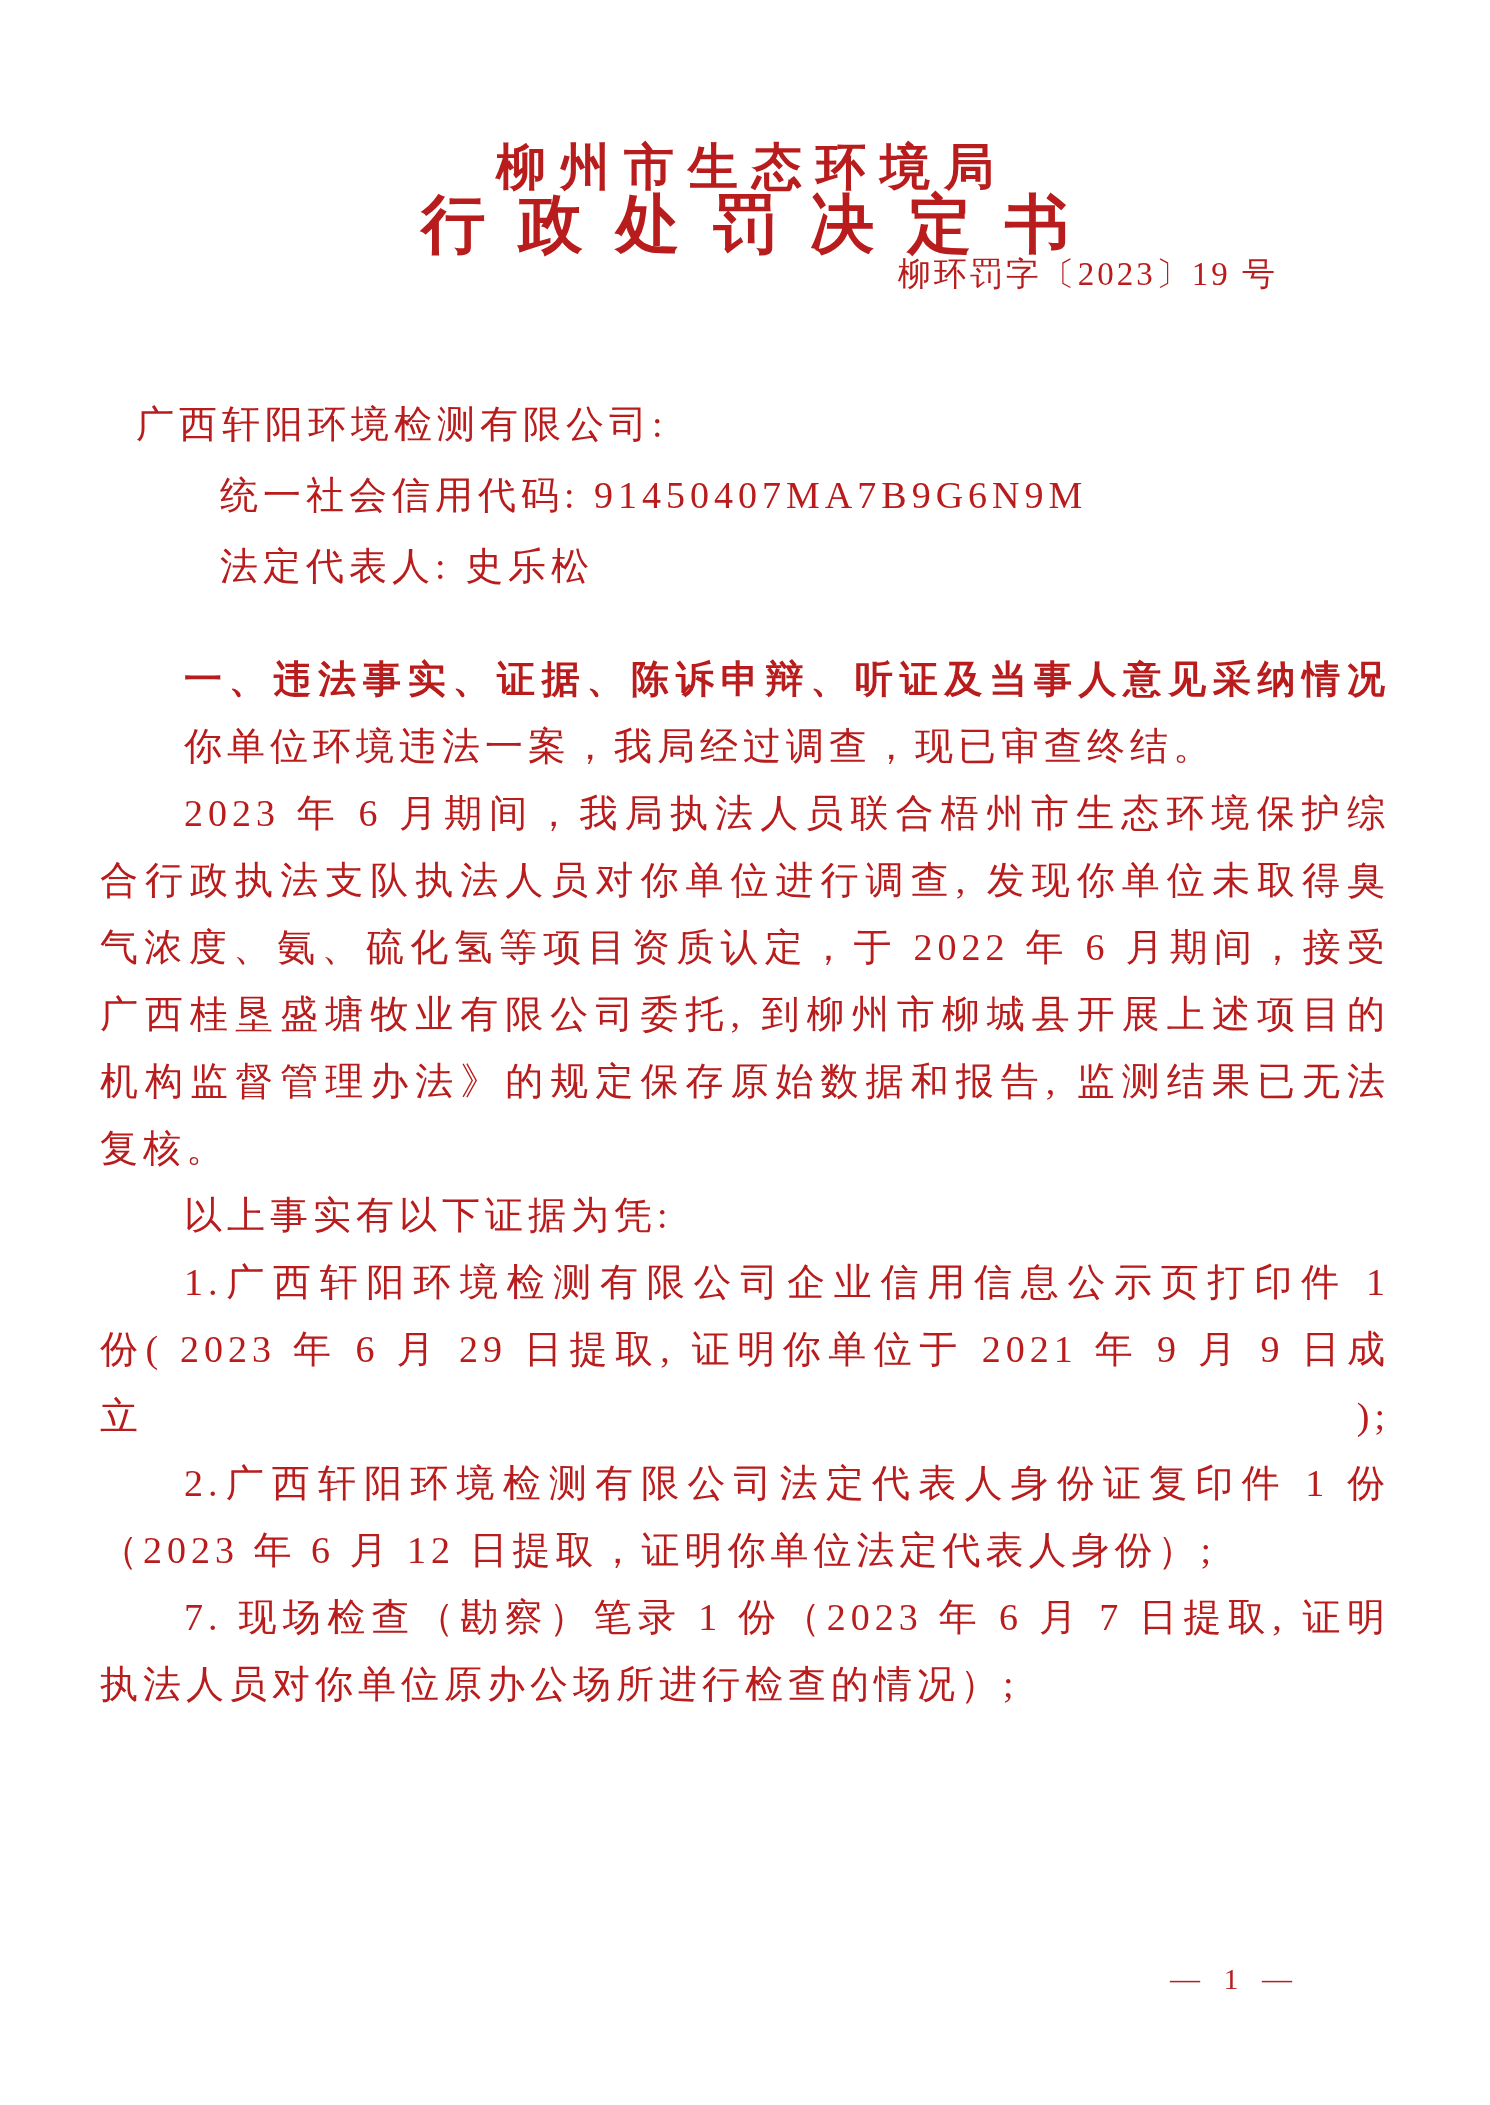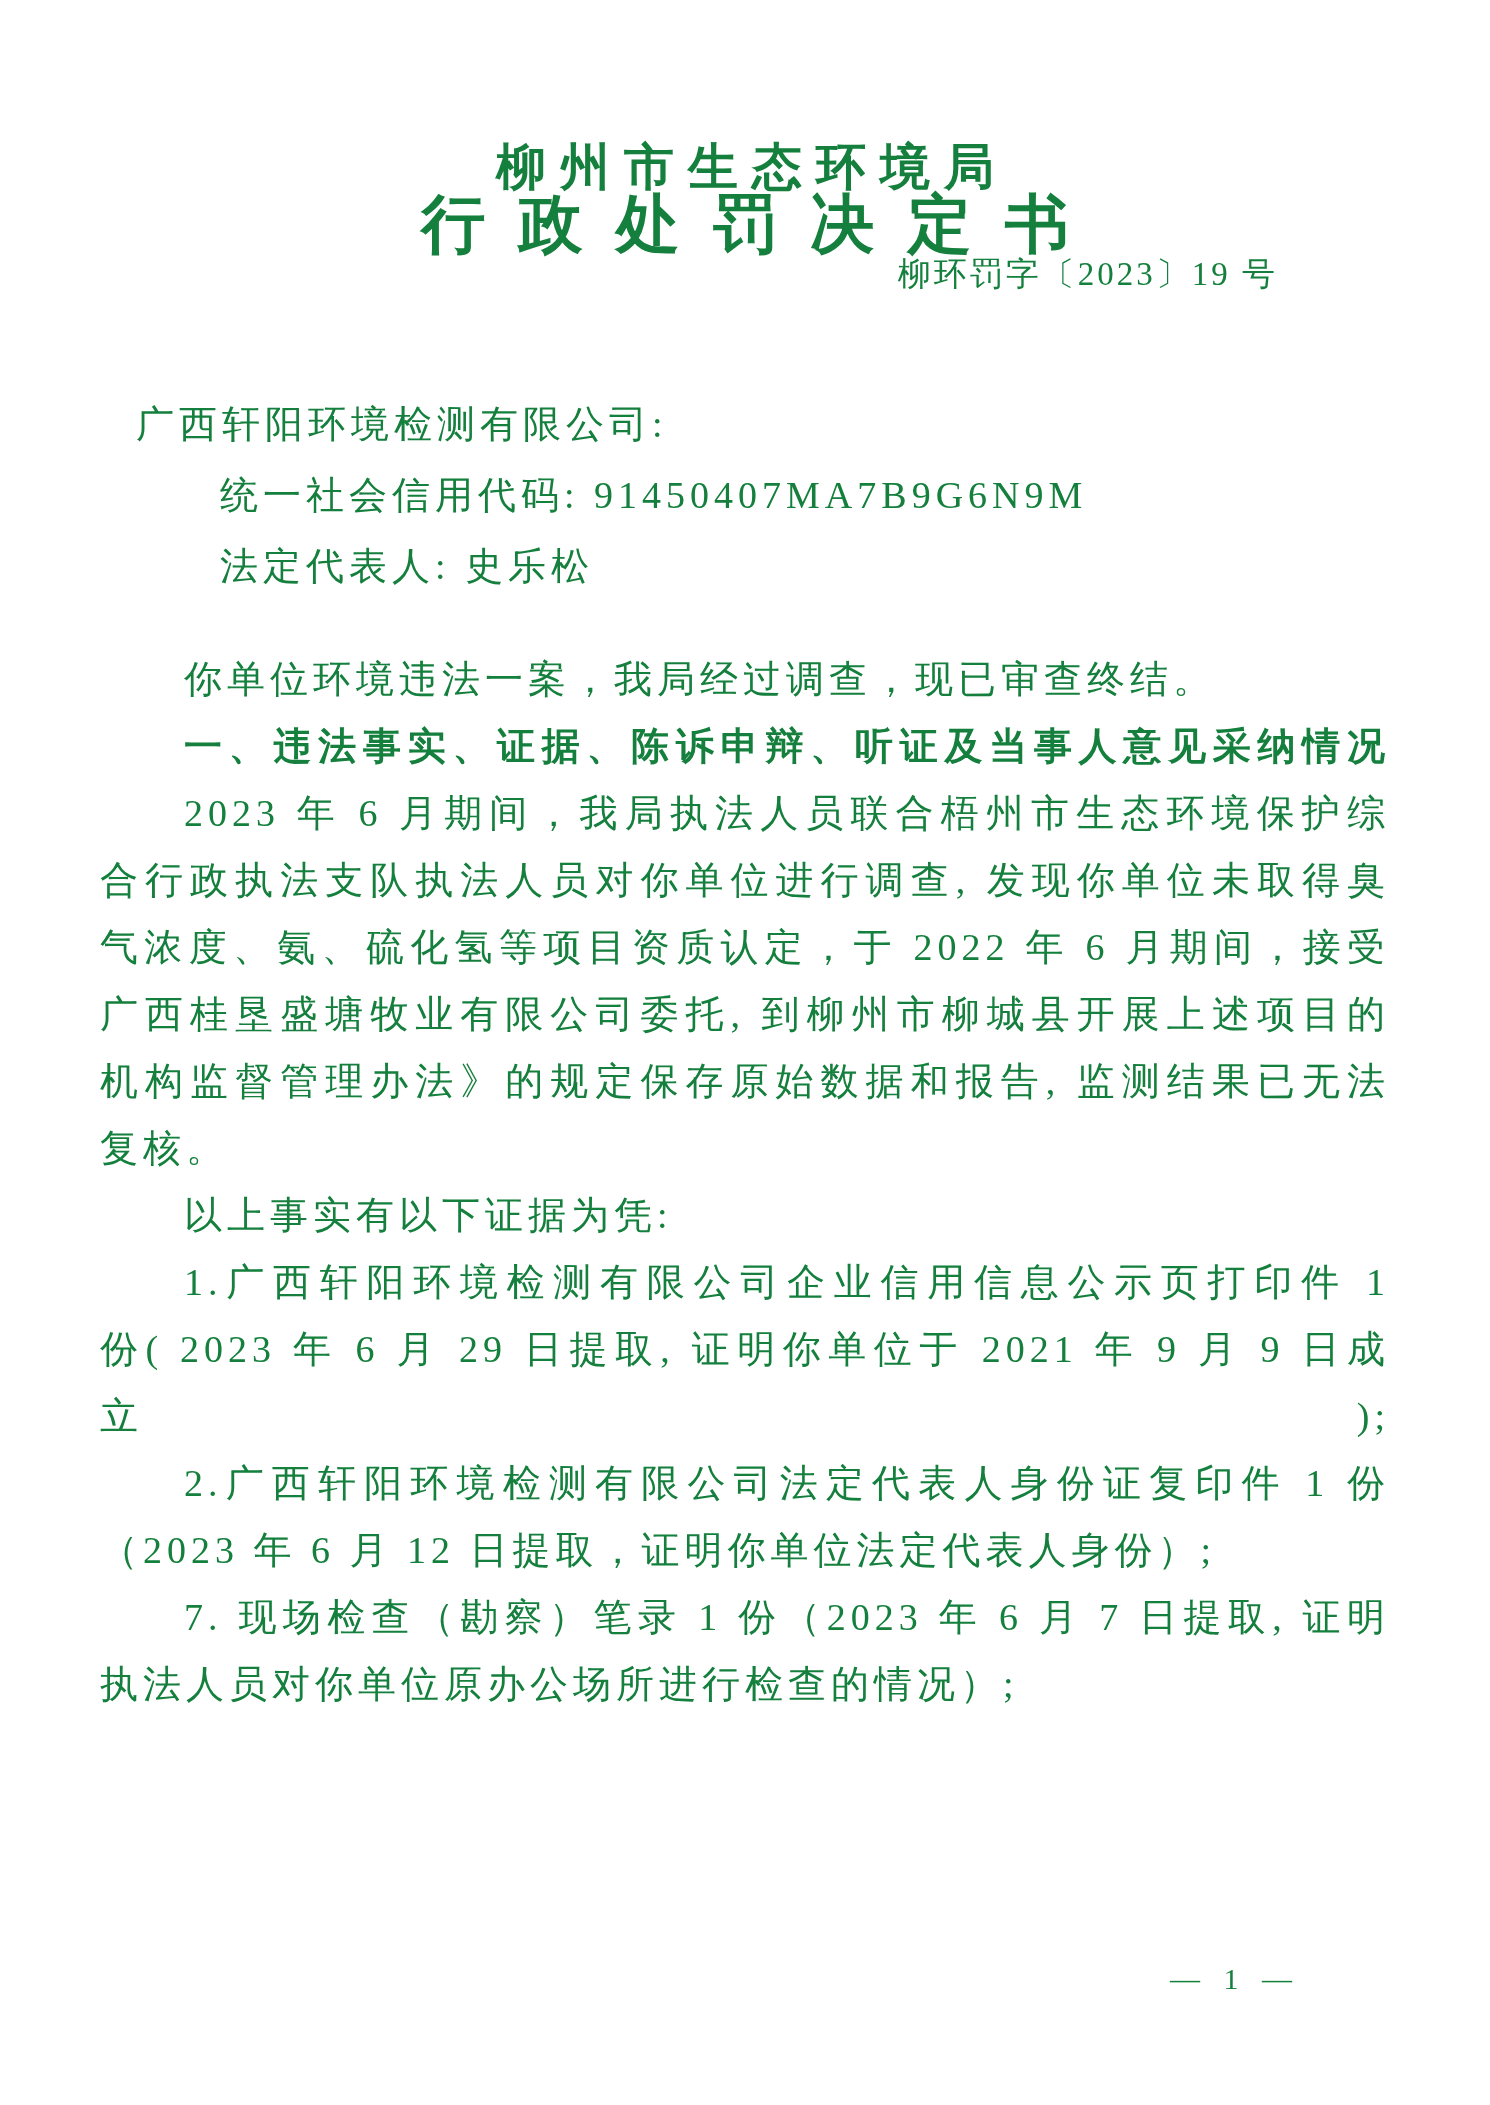--- a/index.html
+++ b/index.html
@@ -2,21 +2,21 @@
 <html lang="zh"><head>
 <meta charset="utf-8">
 <style>
   html, body { margin: 0; padding: 0; background: #888; }
   .page {
     position: relative;
     width: 1490px;
     height: 2105px;
     margin: 0 auto;
     background: #ffffff;
-    color: #15803d;
+    color: #b91c1c;
     font-family: "Liberation Serif", "DejaVu Serif", serif;
     overflow: hidden;
   }
   .content { padding: 0 100px; }
 
   .title-block {
     padding-top: 138px;
     text-align: center;
     font-weight: bold;
   }
@@ -83,22 +83,22 @@
 
     <div class="recipient-block">
 
     <div class="line">广西轩阳环境检测有限公司:</div>
         <div class="line indent">统一社会信用代码: 91450407MA7B9G6N9M</div>
         <div class="line indent">法定代表人: 史乐松</div>
       </div>
 
     <div class="body-block">
 
-    <div class="line indent">你单位环境违法一案，我局经过调查，现已审查终结。</div>
-        <div class="line bold indent fill">一、违法事实、证据、陈诉申辩、听证及当事人意见采纳情况</div>
+    <div class="line bold indent fill">一、违法事实、证据、陈诉申辩、听证及当事人意见采纳情况</div>
+        <div class="line indent">你单位环境违法一案，我局经过调查，现已审查终结。</div>
         <div class="line indent fill">2023 年 6 月期间，我局执法人员联合梧州市生态环境保护综</div>
         <div class="line fill">合行政执法支队执法人员对你单位进行调查, 发现你单位未取得臭</div>
         <div class="line fill">气浓度、氨、硫化氢等项目资质认定，于 2022 年 6 月期间，接受</div>
         <div class="line fill">广西桂垦盛塘牧业有限公司委托, 到柳州市柳城县开展上述项目的</div>
         <div class="line fill">机构监督管理办法》的规定保存原始数据和报告, 监测结果已无法</div>
         <div class="line">复核。</div>
         <div class="line indent">以上事实有以下证据为凭:</div>
         <div class="line indent fill">1.广西轩阳环境检测有限公司企业信用信息公示页打印件 1</div>
         <div class="line fill">份( 2023 年 6 月 29 日提取, 证明你单位于 2021 年 9 月 9 日成立);</div>
         <div class="line indent fill">2.广西轩阳环境检测有限公司法定代表人身份证复印件 1 份</div>

